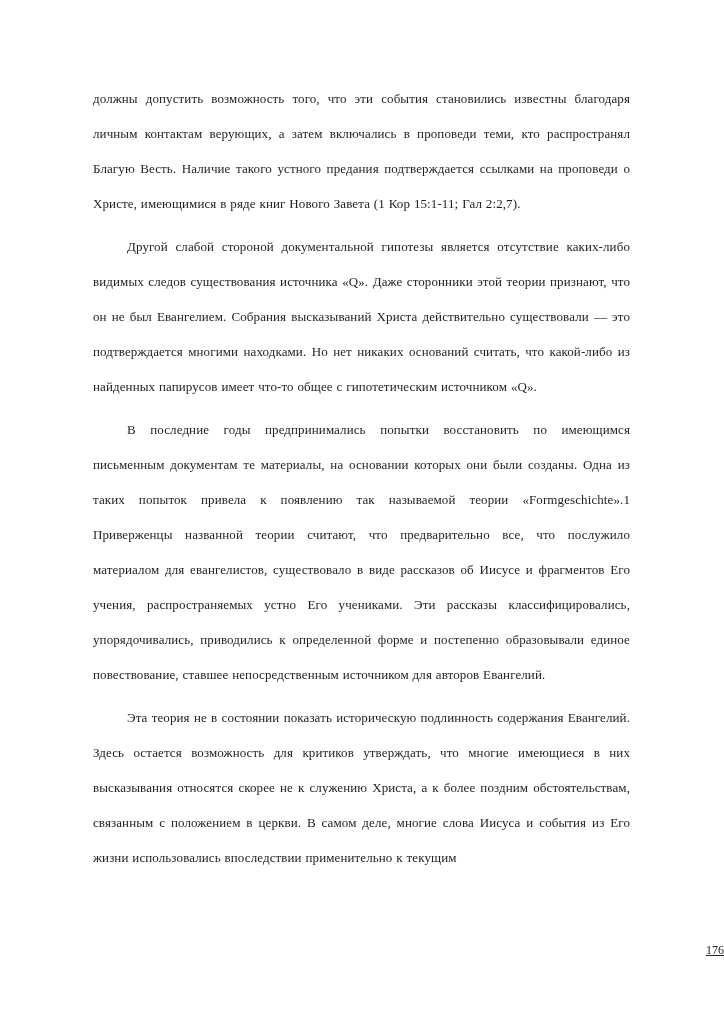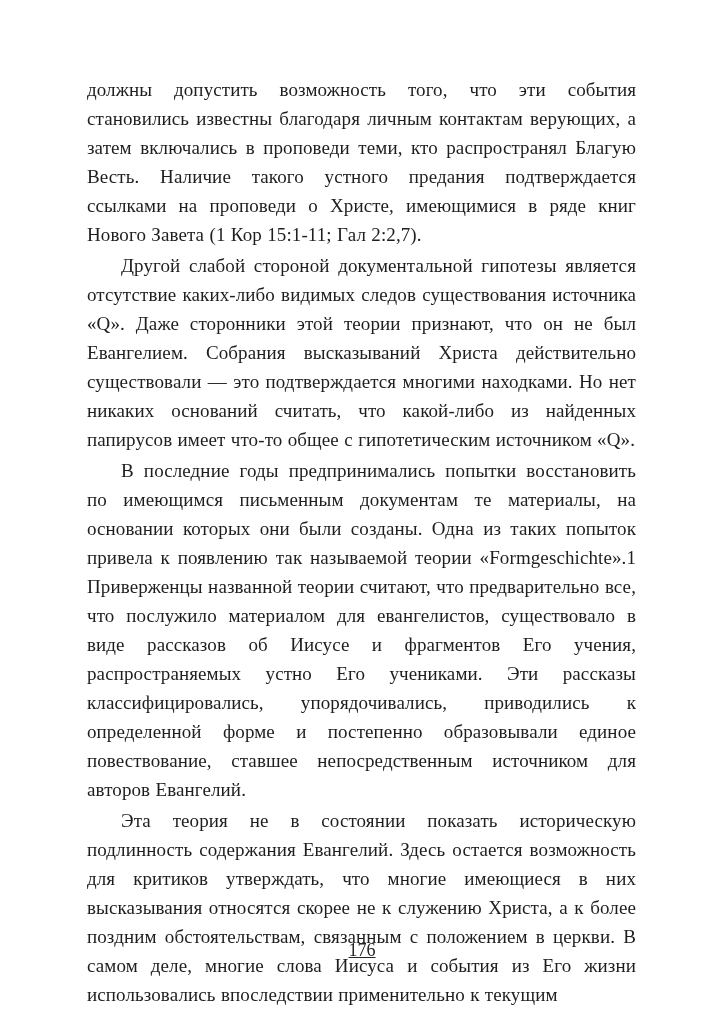--- a/index.html
+++ b/index.html
@@ -20,39 +20,39 @@
     inset: 0;
     background: #ffffff;
   }
   .text-block {
     position: absolute;
     left: 85px;
     top: 73px;
     width: 553px;
   }
   .para {
-    margin: 2px;
+    margin: 8px;
     padding: 0;
-    font-size: 19px;
-    line-height: 29px;
+    font-size: 13px;
+    line-height: 35px;
     text-align: justify;
     text-indent: 34px;
     letter-spacing: 0.1px;
     word-spacing: 0.5px;
   }
   .para.no-indent {
     text-indent: 0;
   }
   .page-footer {
     position: absolute;
     left: 0;
     top: 940px;
     width: 724px;
-    text-align: center;
-    font-size: 18px;
+    text-align: right;
+    font-size: 12px;
     line-height: 20px;
     color: #242424;
     text-decoration: underline;
   }
 </style>
 </head>
 <body>
 
 <div class="page">
 

